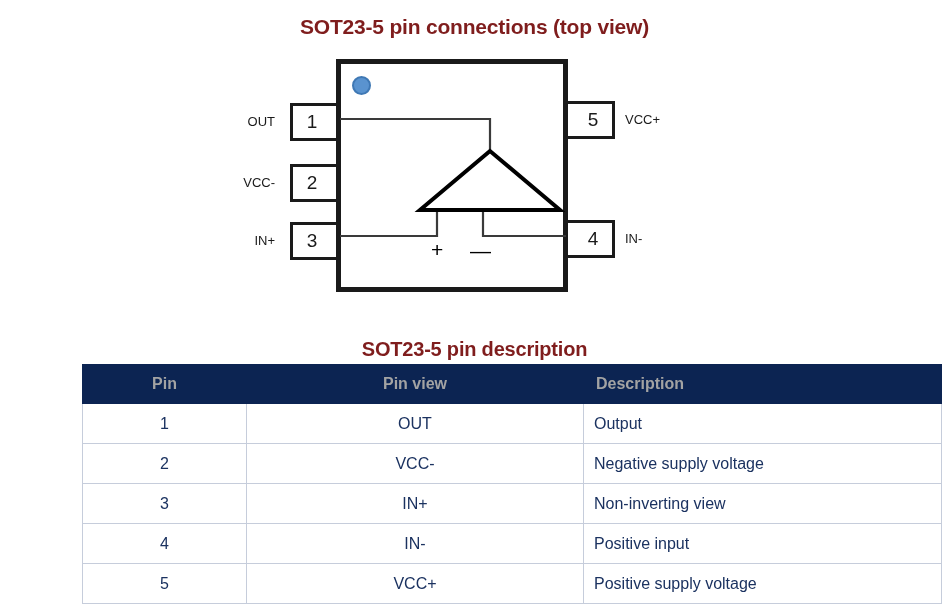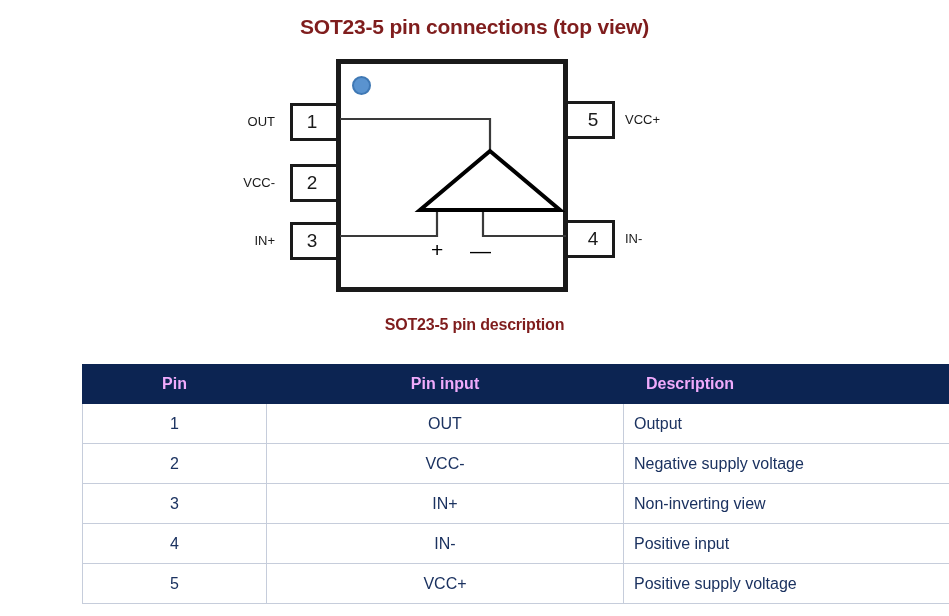--- a/index.html
+++ b/index.html
@@ -31,22 +31,22 @@
     color: #7f1d1d;
     font-weight: bold;
     font-family: "Liberation Sans", sans-serif;
     letter-spacing: -0.2px;
   }
   #title-connections {
     top: 15px;
     font-size: 21px;
   }
   #title-description {
-    top: 316px;
-    font-size: 16px;
+    top: 338px;
+    font-size: 20px;
   }
 
   
   .diagram {
     position: absolute;
     left: 0;
     top: 50px;
     width: 949px;
     height: 260px;
   }
@@ -148,26 +148,26 @@
     position: absolute;
     left: 82px;
     top: 364px;
     width: 784px;
     border-collapse: collapse;
     font-family: "Liberation Sans", sans-serif;
     table-layout: fixed;
   }
   .pin-table th {
     background: #0c2452;
-    color: #f0abfc;
+    color: #a3a3a3;
     font-size: 16px;
     font-weight: bold;
     height: 38px;
     border: 1px solid #0c2452;
-    padding: 0 22px;
+    padding: 0 12px;
   }
   .pin-table td {
     height: 39px;
     border: 1px solid #c6cddb;
     color: #1b3260;
     font-size: 16px;
     padding: 0 10px;
     background: #ffffff;
   }
   .col-pin      { width: 139px; text-align: center; }
@@ -225,21 +225,21 @@
     <div class="opamp-sign" id="sign-plus">+</div>
     <div class="opamp-sign" id="sign-minus">—</div>
   </div>
 
   <div class="section-title" id="title-description">SOT23-5 pin description</div>
 
   <table class="pin-table">
     <thead>
       <tr>
         <th class="col-pin">Pin</th>
-        <th class="col-pinname">Pin input</th>
+        <th class="col-pinname">Pin view</th>
         <th class="col-desc">Description</th>
       </tr>
     </thead>
     <tbody>
       <tr>
         <td class="col-pin">1</td>
         <td class="col-pinname">OUT</td>
         <td class="col-desc col-desc-cell">Output</td>
       </tr>
       <tr>

